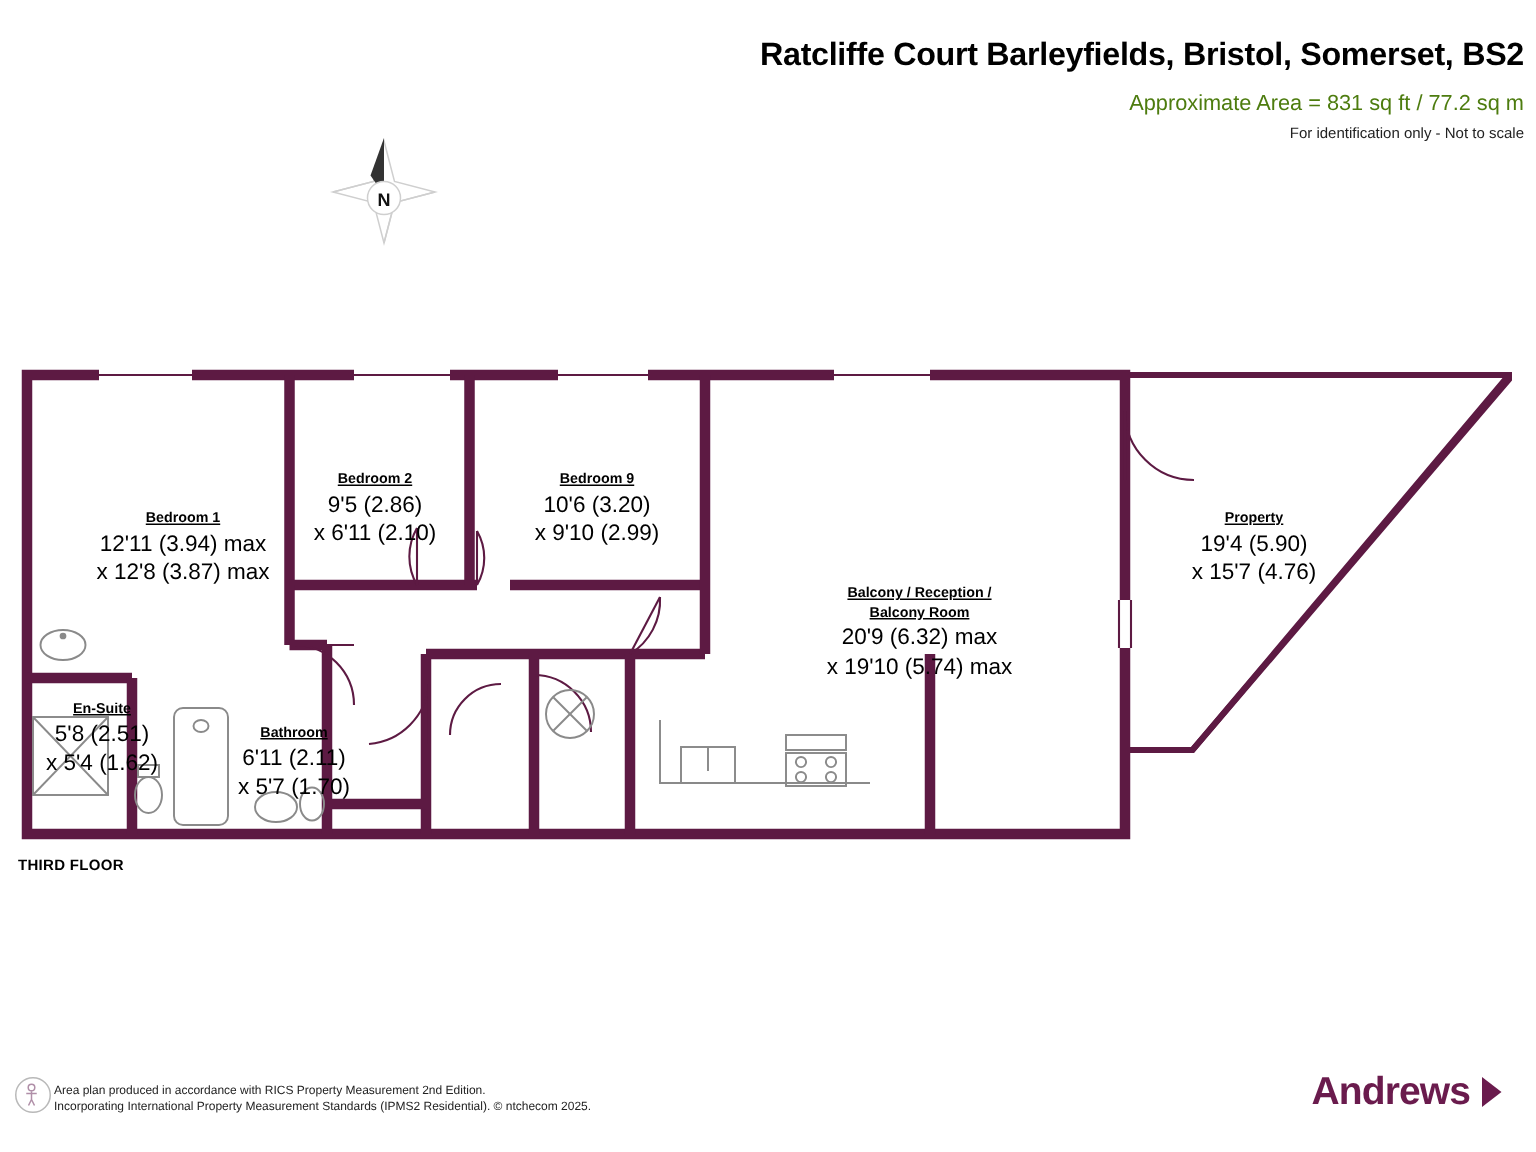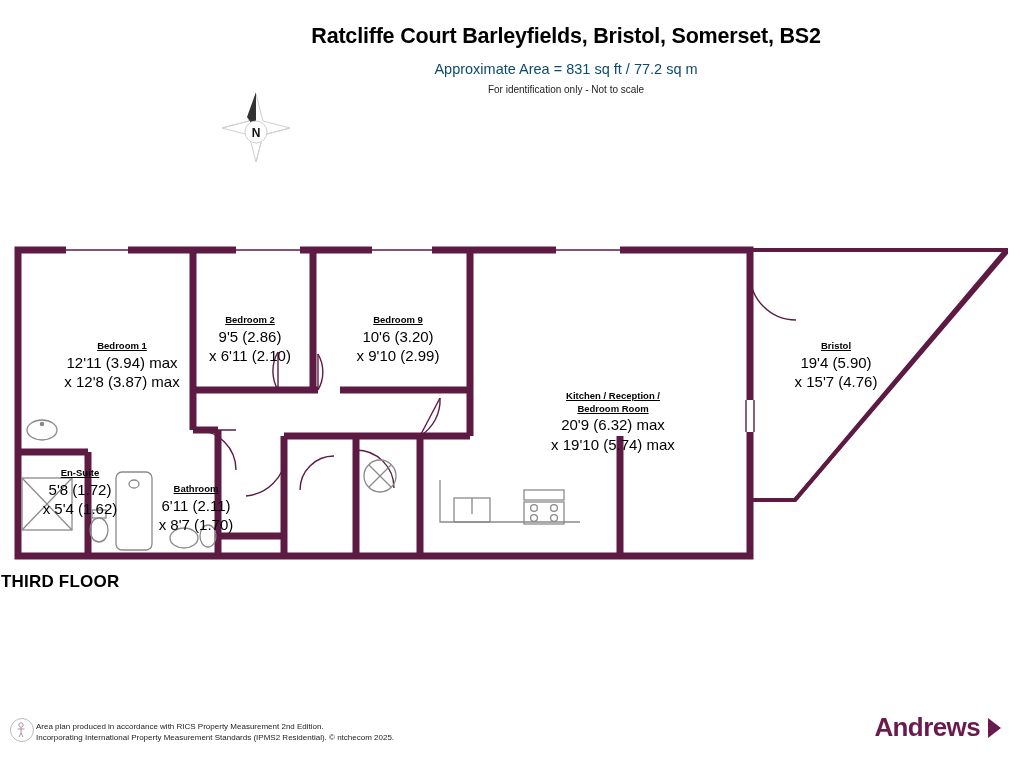--- a/index.html
+++ b/index.html
@@ -17,33 +17,33 @@
   }
   .root {
     position: absolute;
     inset: 0;
   }
   
   .header {
     position: absolute;
     top: 24px;
     right: 8px;
-    text-align: center;
+    text-align: right;
     width: 900px;
   }
   .title {
     font-size: 21.5px;
     font-weight: bold;
     letter-spacing: -0.2px;
     line-height: 1.15;
   }
   .subtitle {
     font-size: 14.5px;
     margin-top: 12px;
-    color: #0c4a6e;
+    color: #4d7c0f;
   }
   .note {
     font-size: 10px;
     margin-top: 7px;
     color: #222;
   }
   
   .compass {
     position: absolute;
     left: 214px;
@@ -72,23 +72,23 @@
   .room-label .rl-name {
     font-weight: bold;
     font-size: 9.5px;
     text-decoration: underline;
   }
   .room-label .rl-dim {
     font-size: 15px;
   }
   .floor-label {
     position: absolute;
-    left: 1px;
+    left: 12px;
     top: 572px;
-    font-size: 17px;
+    font-size: 10px;
     font-weight: bold;
     letter-spacing: 0.2px;
   }
   
   .footer-note {
     position: absolute;
     left: 36px;
     bottom: 24px;
     font-size: 8px;
     line-height: 1.45;
@@ -272,42 +272,42 @@
     <div class="rl-dim">x 6'11 (2.10)</div>
   </div>
 
   <div class="room-label" style="left:332px; top:314px; width:132px;">
     <div class="rl-name">Bedroom 9</div>
     <div class="rl-dim">10'6 (3.20)</div>
     <div class="rl-dim">x 9'10 (2.99)</div>
   </div>
 
   <div class="room-label" style="left:528px; top:390px; width:170px;">
-    <div class="rl-name">Kitchen / Reception /</div>
-    <div class="rl-name">Bedroom Room</div>
+    <div class="rl-name">Balcony / Reception /</div>
+    <div class="rl-name">Balcony Room</div>
     <div class="rl-dim">20'9 (6.32) max</div>
     <div class="rl-dim">x 19'10 (5.74) max</div>
   </div>
 
   <div class="room-label" style="left:780px; top:340px; width:112px;">
-    <div class="rl-name">Bristol</div>
+    <div class="rl-name">Property</div>
     <div class="rl-dim">19'4 (5.90)</div>
     <div class="rl-dim">x 15'7 (4.76)</div>
   </div>
 
-  <div class="room-label" style="left:34px; top:467px; width:92px;text-align:center;">
+  <div class="room-label" style="left:22px; top:467px; width:92px;text-align:center;">
     <div class="rl-name">En-Suite</div>
-    <div class="rl-dim">5'8 (1.72)</div>
+    <div class="rl-dim">5'8 (2.51)</div>
     <div class="rl-dim">x 5'4 (1.62)</div>
   </div>
 
   <div class="room-label" style="left:148px; top:483px; width:96px;">
     <div class="rl-name">Bathroom</div>
     <div class="rl-dim">6'11 (2.11)</div>
-    <div class="rl-dim">x 8'7 (1.70)</div>
+    <div class="rl-dim">x 5'7 (1.70)</div>
   </div>
 
   <div class="floor-label">THIRD FLOOR</div>
 
   <div class="footer-icon">
     <svg width="20" height="20" viewBox="0 0 20 20">
       <circle cx="10" cy="6" r="2.2" fill="none" stroke="#b08fa8" stroke-width="1"></circle>
       <path d="M10 8.5 L10 14 M10 14 L8 18 M10 14 L12 18 M6.5 10 L13.5 10" fill="none" stroke="#b08fa8" stroke-width="1"></path>
     </svg>
   </div>

